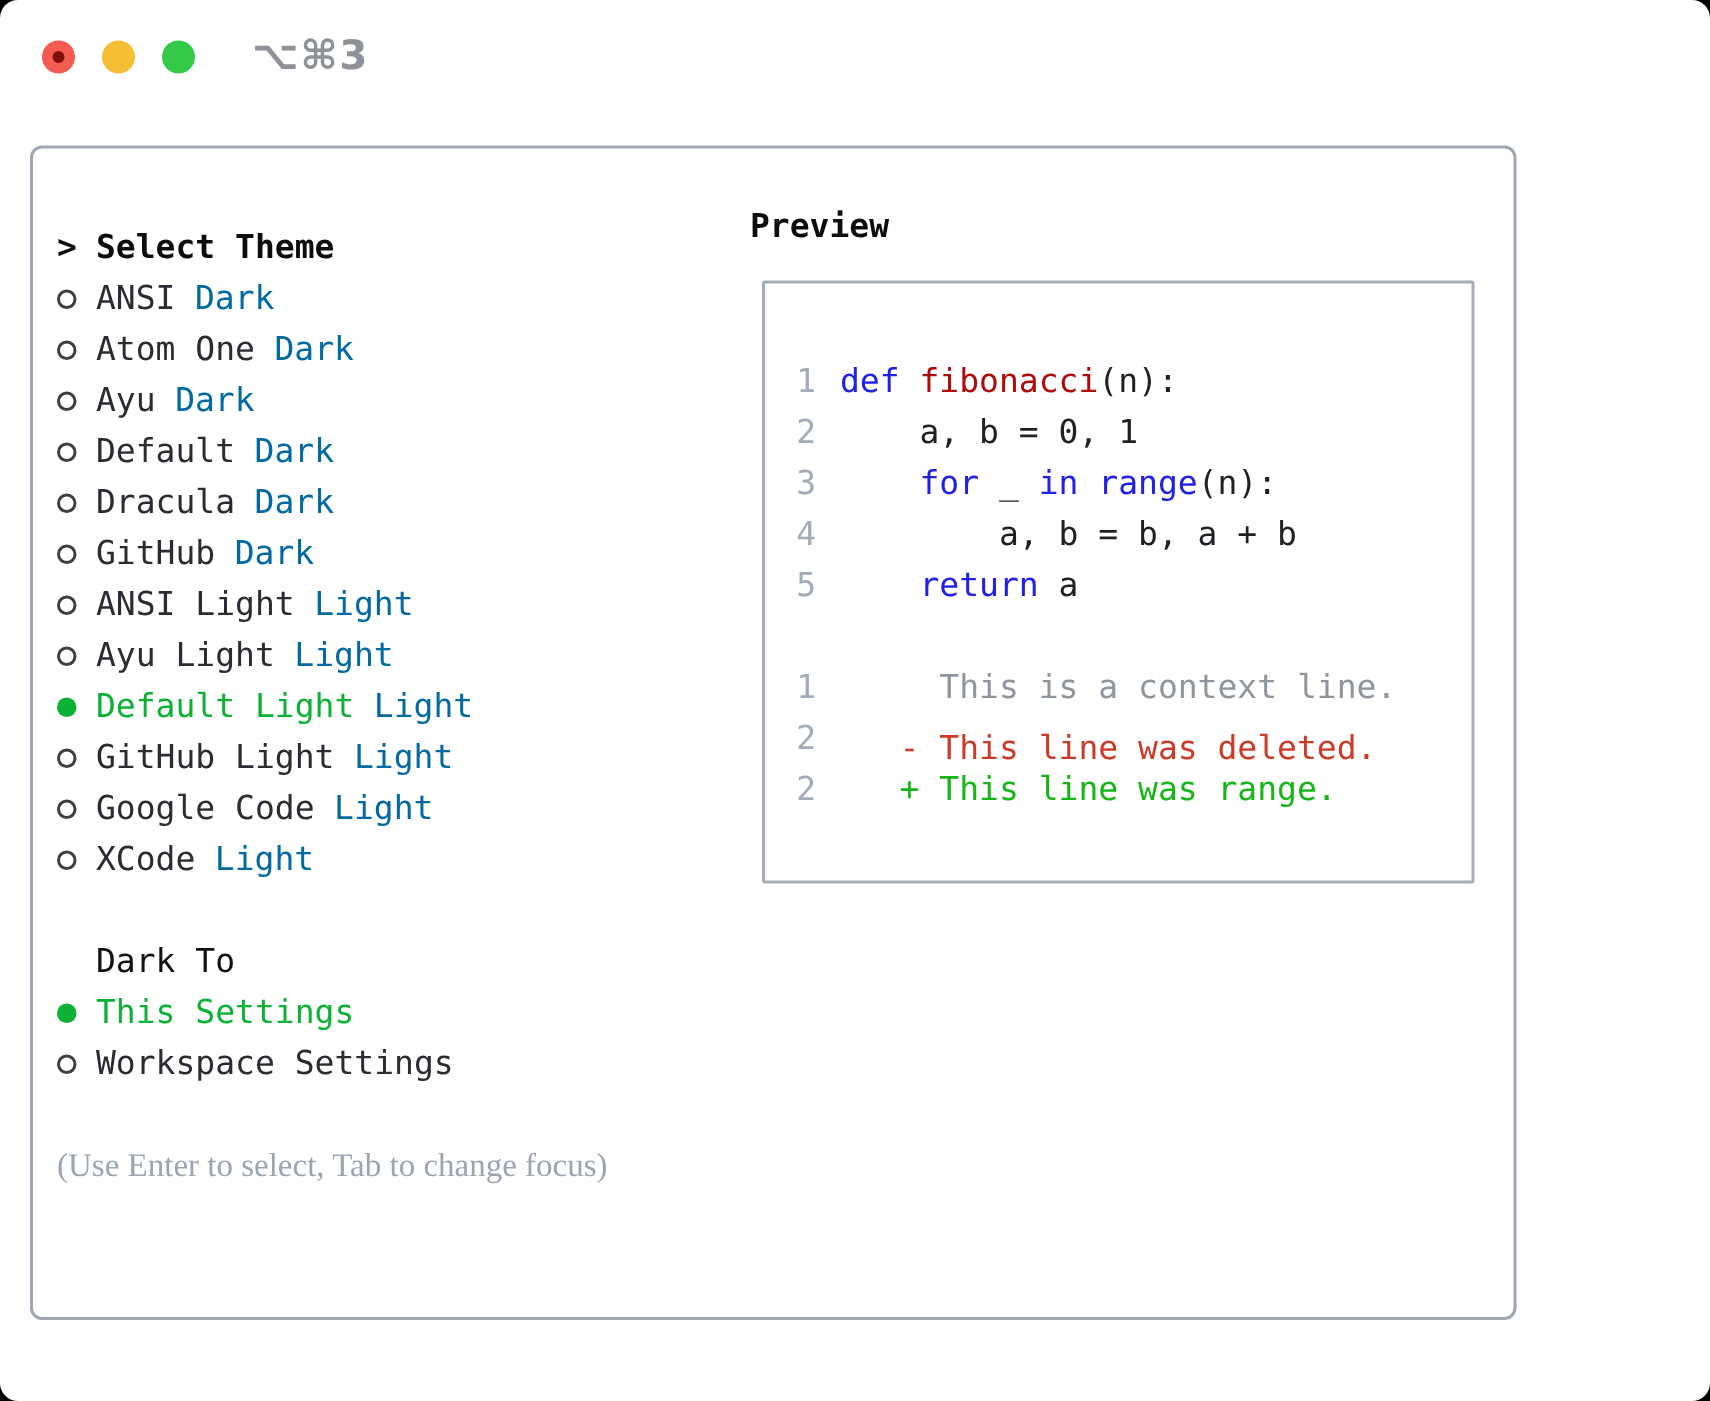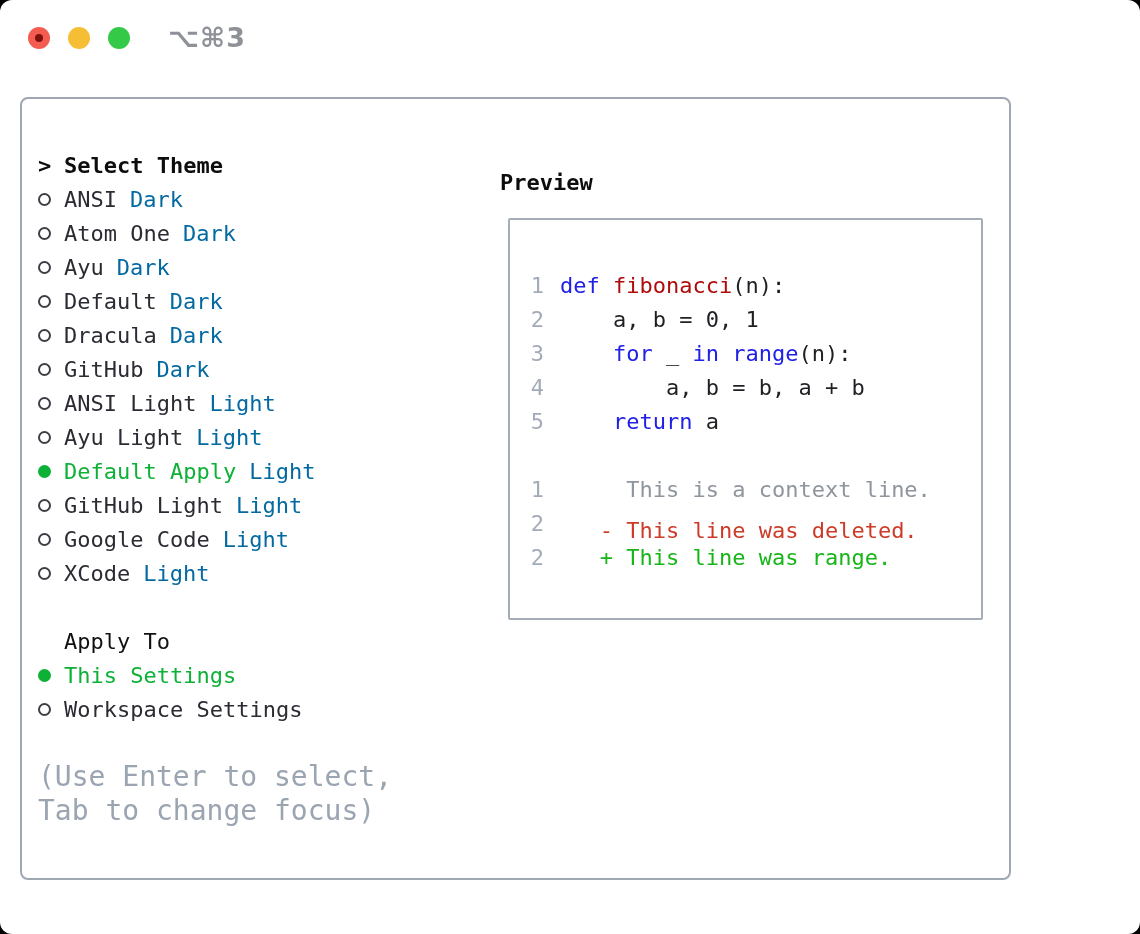--- a/index.html
+++ b/index.html
@@ -18,37 +18,37 @@
   .shortcut{
     position:absolute;left:168px;top:22px;color:#8e9298;
     font-family:"DejaVu Sans",sans-serif;font-size:27px;font-weight:bold;letter-spacing:1px;
   }
   
   .panel{
     position:absolute;left:20px;top:97px;width:991px;height:783px;
     border:2px solid #9fa7b2;border-radius:8px;box-sizing:border-box;background:#fff;
   }
   .left-col{position:absolute;left:16px;top:49px;width:430px;}
-  .right-col{position:absolute;left:478px;top:66px;width:500px;}
+  .right-col{position:absolute;left:478px;top:35px;width:500px;}
   .row{display:flex;align-items:center;height:34px;font-size:22px;color:#2b2b33;white-space:pre;}
   .header-text{font-weight:bold;color:#0d0d0d;}
   .header-text.regular{font-weight:normal;color:#111;}
   .marker{font-weight:bold;color:#0d0d0d;width:14px;margin-right:12px;}
   .radio{
     width:13px;height:13px;border-radius:50%;box-sizing:border-box;
     border:2px solid #3e3e47;margin-left:0px;margin-right:13px;flex:0 0 13px;
   }
   .radio.sel{border:none;background:#0cb136;}
   .name{color:#2b2b33;}
   .row.sel .name{color:#0cb136;}
   .variant{color:#0369a1;margin-left:13px;}
   .apply-header{padding-left:26px;}
   .spacer{height:34px;}
   .hint{
-    width:420px;color:#9ba4b1;font-size:28px;line-height:34px;white-space:normal;
+    width:420px;color:#9ba4b1;font-size:22px;line-height:34px;white-space:normal;font-family:Liberation Serif, serif;
   }
   
   .preview-box{
     margin-left:8px;margin-top:19px;width:475px;height:402px;box-sizing:border-box;
     border:2px solid #a5adb8;border-radius:2px;background:#fff;
     padding:48px 0 0 20px;overflow:hidden;
   }
   .pline{display:flex;align-items:center;height:34px;font-size:22px;white-space:pre;color:#1f1f24;}
   .ln{width:14px;margin-right:16px;text-align:right;color:#a3abb8;flex:0 0 14px;}
   .tok-kw{color:#2020e6;}
@@ -83,30 +83,30 @@
 
       <div id="theme-list">
           <div class="row"><span class="radio"></span><span class="name">ANSI</span><span class="variant">Dark</span></div>
           <div class="row"><span class="radio"></span><span class="name">Atom One</span><span class="variant">Dark</span></div>
           <div class="row"><span class="radio"></span><span class="name">Ayu</span><span class="variant">Dark</span></div>
           <div class="row"><span class="radio"></span><span class="name">Default</span><span class="variant">Dark</span></div>
           <div class="row"><span class="radio"></span><span class="name">Dracula</span><span class="variant">Dark</span></div>
           <div class="row"><span class="radio"></span><span class="name">GitHub</span><span class="variant">Dark</span></div>
           <div class="row"><span class="radio"></span><span class="name">ANSI Light</span><span class="variant">Light</span></div>
           <div class="row"><span class="radio"></span><span class="name">Ayu Light</span><span class="variant">Light</span></div>
-          <div class="row sel"><span class="radio sel"></span><span class="name">Default Apply</span><span class="variant">Light</span></div>
+          <div class="row sel"><span class="radio sel"></span><span class="name">Default Light</span><span class="variant">Light</span></div>
           <div class="row"><span class="radio"></span><span class="name">GitHub Light</span><span class="variant">Light</span></div>
           <div class="row"><span class="radio"></span><span class="name">Google Code</span><span class="variant">Light</span></div>
           <div class="row"><span class="radio"></span><span class="name">XCode</span><span class="variant">Light</span></div>
         </div>
 
       <div class="spacer"></div>
 
       <div class="row apply-header">
-        <span class="header-text regular">Apply To</span>
+        <span class="header-text regular">Dark To</span>
       </div>
 
       <div id="apply-list">
           <div class="row sel"><span class="radio sel"></span><span class="name">This Settings</span></div>
           <div class="row"><span class="radio"></span><span class="name">Workspace Settings</span></div>
         </div>
 
       <div class="spacer"></div>
 
       <div class="hint">(Use Enter to select, Tab to change focus)</div>

